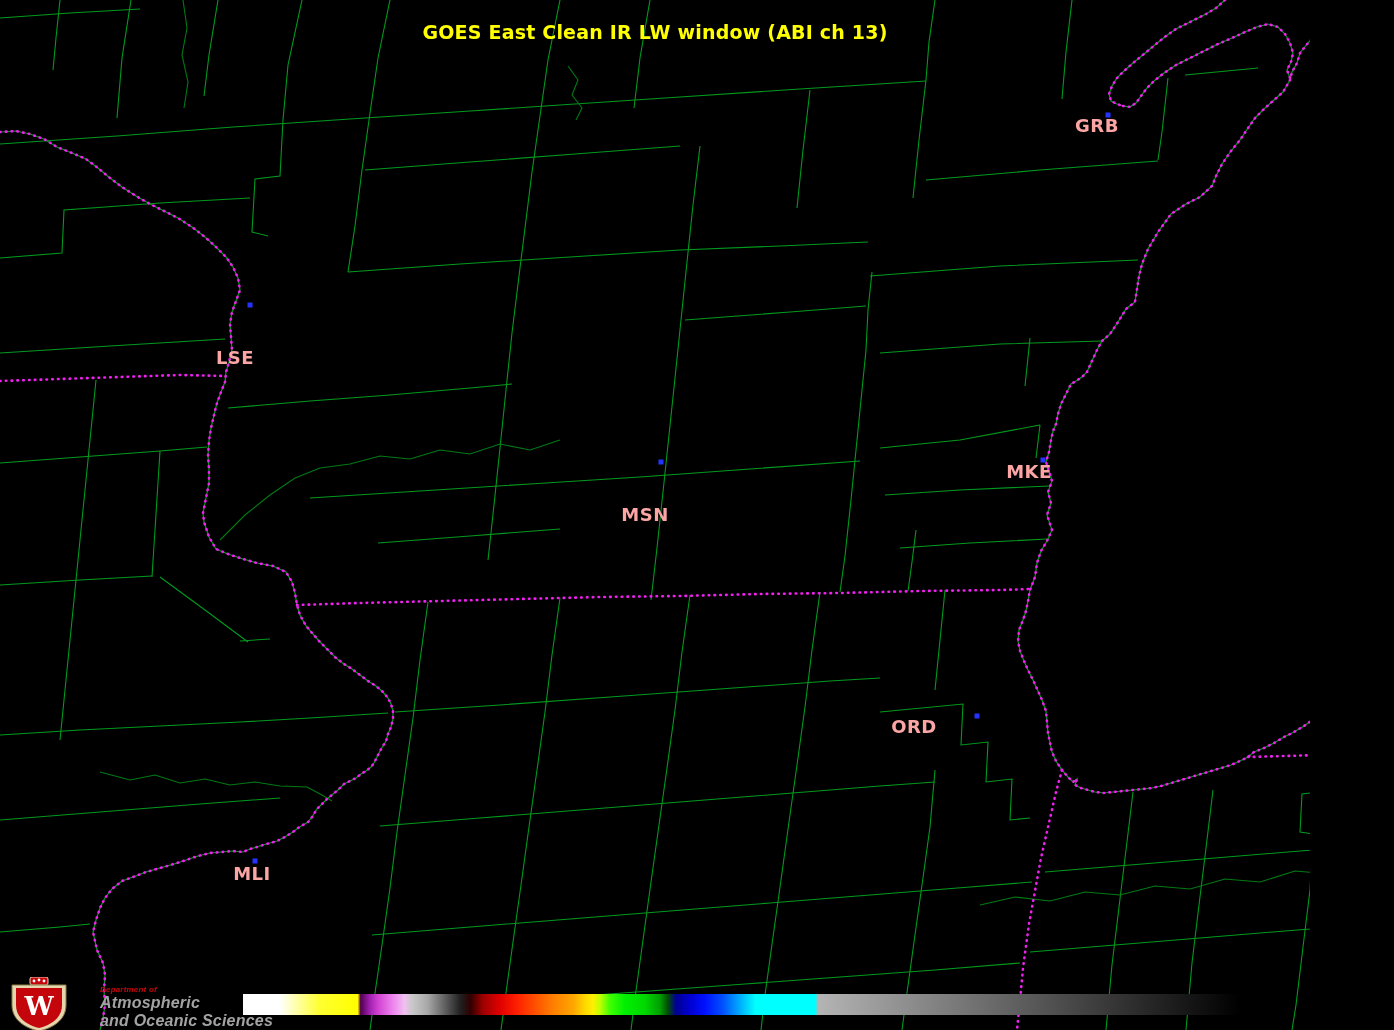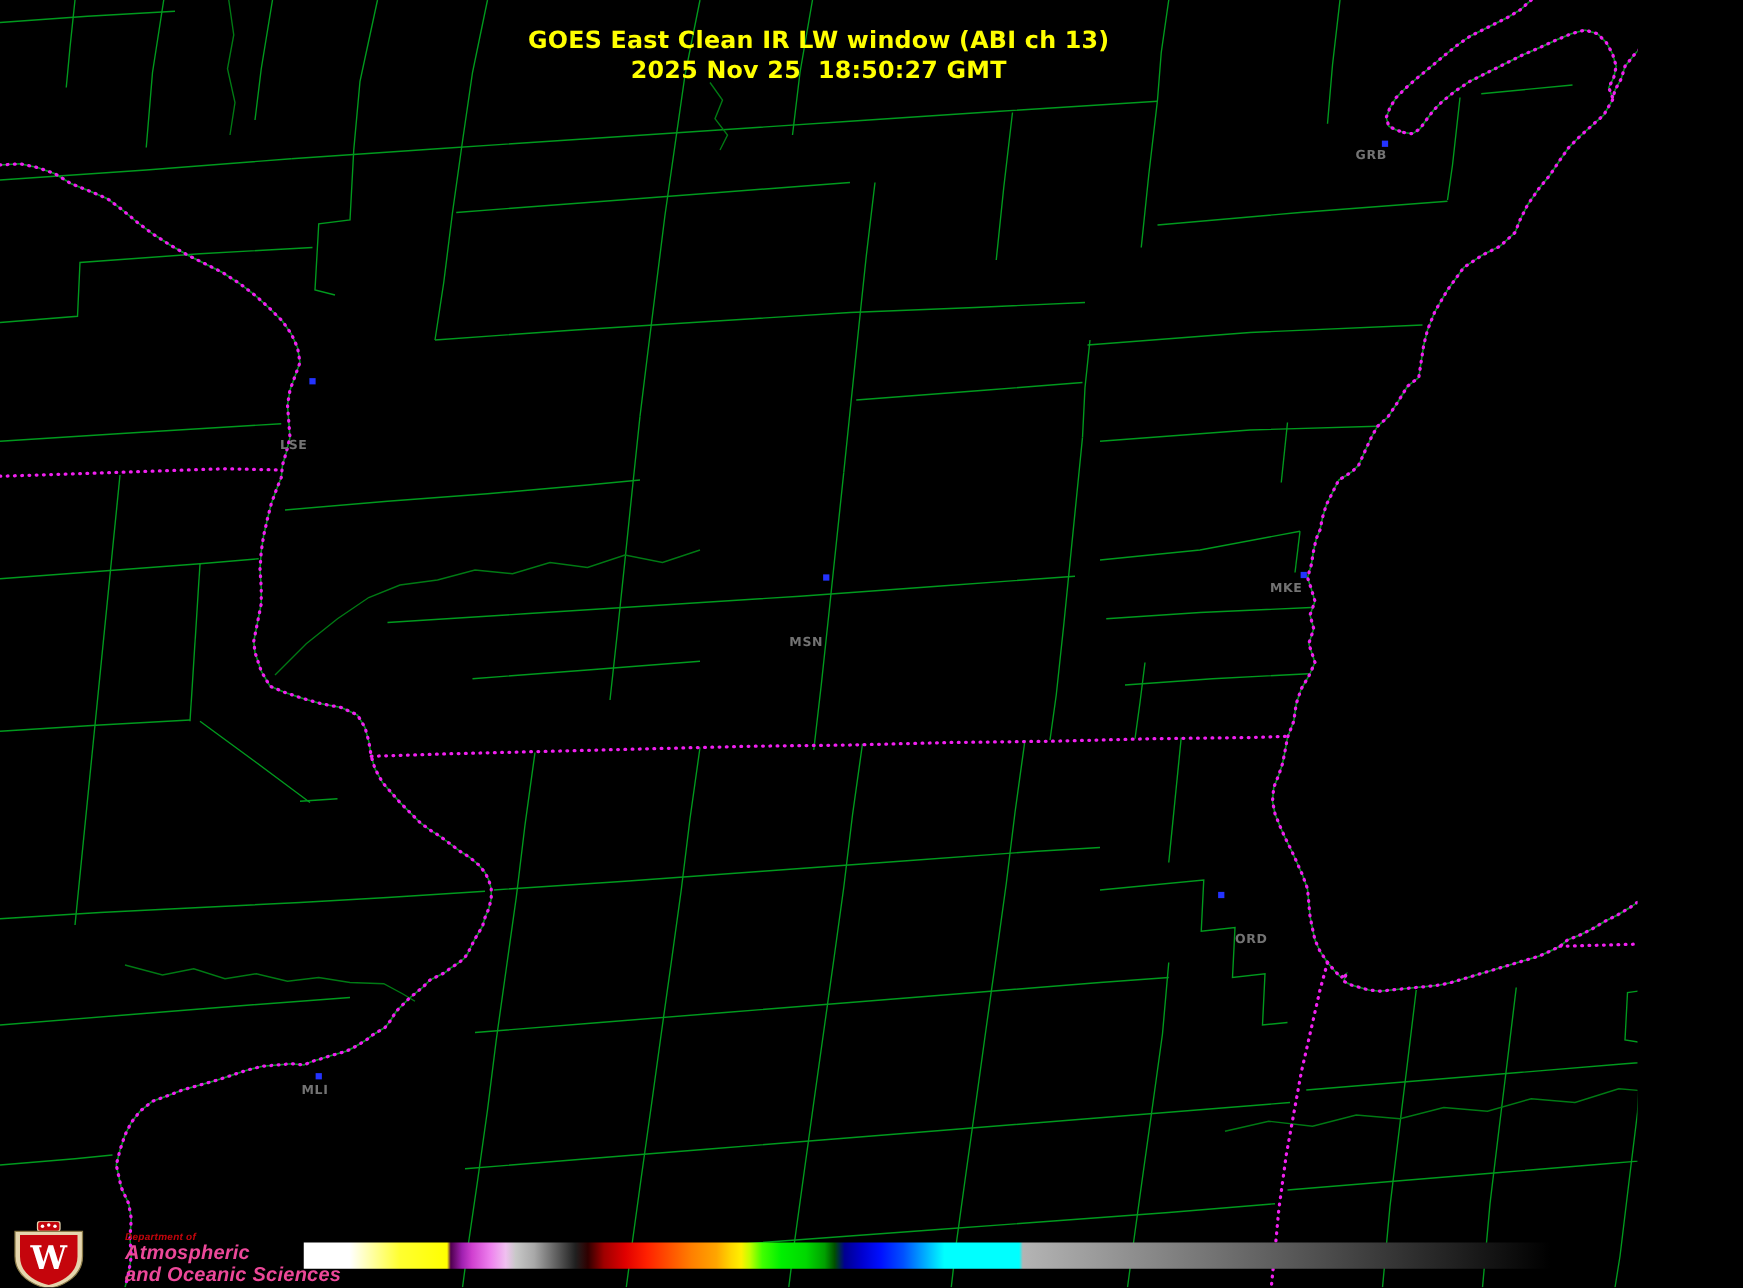--- a/index.html
+++ b/index.html
@@ -9,28 +9,28 @@
   }
   #map-svg{position:absolute;left:0;top:0;width:1394px;height:1030px;}
   .title-line{
     position:absolute;left:50%;transform:translateX(-50%);
     color:#ffff00;font-weight:bold;font-size:19px;white-space:pre;letter-spacing:.2px;
   }
   #title-line1{top:21px;}
   #title-line2{top:45px;}
   .station-label{
     position:absolute;transform:translate(-50%,-50%);
-    color:#737373;font-size:10px;font-weight:bold;letter-spacing:.5px;white-space:nowrap;
+    color:#fca5a5;font-size:18px;font-weight:bold;letter-spacing:.5px;white-space:nowrap;
   }
   #colorbar{position:absolute;}
   #logo{position:absolute;left:8px;top:977px;display:flex;align-items:flex-start;}
   #crest{width:62px;height:56px;flex:0 0 auto;}
   #logo-text{margin-left:30px;padding-top:8px;font-family:"Liberation Sans",sans-serif;font-style:italic;}
   #logo-dept{color:#c5050c;font-size:8px;font-weight:bold;letter-spacing:.2px;}
-  .logo-big{color:#ec4899;font-size:16px;font-weight:bold;line-height:18px;letter-spacing:.2px;}
+  .logo-big{color:#a3a3a3;font-size:16px;font-weight:bold;line-height:18px;letter-spacing:.2px;}
 </style>
 </head>
 <body>
 
 <div id="stage">
   <svg id="map-svg" viewBox="0 0 1394 1030" xmlns="http://www.w3.org/2000/svg">
       <polyline points="0,18 70,13 140,9" fill="none" stroke="#009a1e" stroke-width="1.1"></polyline>
       <polyline points="60,0 56,38 53,70" fill="none" stroke="#009a1e" stroke-width="1.1"></polyline>
       <polyline points="131,0 122,58 117,118" fill="none" stroke="#009a1e" stroke-width="1.1"></polyline>
       <polyline points="0,144 117,136 233,127" fill="none" stroke="#009a1e" stroke-width="1.1"></polyline>
@@ -114,21 +114,20 @@
       <polyline points="1394,32 1380,35 1368,39 1356,45 1346,53 1338,62 1332,70" fill="none" stroke="#f020f0" stroke-width="2.6" stroke-dasharray="0.6 5.2" stroke-linecap="round"></polyline>
       <rect x="1105.5" y="112.5" width="5" height="5" fill="#2433ff"></rect>
       <rect x="247.5" y="302.5" width="5" height="5" fill="#2433ff"></rect>
       <rect x="658.5" y="459.5" width="5" height="5" fill="#2433ff"></rect>
       <rect x="1040.5" y="457.5" width="5" height="5" fill="#2433ff"></rect>
       <rect x="974.5" y="713.5" width="5" height="5" fill="#2433ff"></rect>
       <rect x="252.5" y="858.5" width="5" height="5" fill="#2433ff"></rect>
     </svg>
 
   <div class="title-line" id="title-line1" style="color: rgb(255, 255, 0);">GOES East Clean IR LW window (ABI ch 13)</div>
-  <div class="title-line" id="title-line2" style="color: rgb(255, 255, 0);">2025 Nov 25  18:50:27 GMT</div>
 
   <div id="colorbar" style="left: 243px; top: 994px; width: 997px; height: 21px; background: linear-gradient(to right, rgb(255, 255, 255) 0%, rgb(255, 255, 255) 3.7%, rgb(255, 255, 48) 7.7%, rgb(255, 255, 0) 11.5%, rgb(80, 0, 80) 11.8%, rgb(160, 32, 176) 12.7%, rgb(208, 64, 208) 13.5%, rgb(238, 130, 238) 15%, rgb(240, 192, 240) 16.2%, rgb(200, 200, 200) 17%, rgb(168, 168, 168) 18.5%, rgb(32, 32, 32) 21.8%, rgb(48, 0, 0) 22.8%, rgb(160, 0, 0) 24.1%, rgb(224, 0, 0) 25.8%, rgb(255, 32, 0) 27.5%, rgb(255, 80, 0) 29.3%, rgb(255, 127, 0) 31.1%, rgb(255, 165, 0) 33.1%, rgb(255, 215, 0) 34.3%, rgb(255, 240, 0) 35.1%, rgb(192, 255, 0) 35.8%, rgb(64, 255, 0) 36.8%, rgb(0, 240, 0) 38.3%, rgb(0, 216, 0) 40.3%, rgb(0, 160, 0) 41.8%, rgb(0, 80, 0) 42.6%, rgb(0, 0, 144) 43.4%, rgb(0, 0, 208) 44.8%, rgb(0, 16, 255) 46.3%, rgb(0, 80, 255) 48.1%, rgb(0, 144, 255) 49.3%, rgb(0, 192, 255) 50.2%, rgb(0, 255, 255) 51.4%, rgb(0, 255, 255) 57.4%, rgb(180, 180, 180) 57.7%, rgb(0, 0, 0) 100%);"></div>
 
   <div id="logo">
     <svg id="crest" viewBox="0 0 62 56">
       <rect x="22" y="0" width="18" height="8" rx="2" fill="#c5050c" stroke="#e5d6ae" stroke-width="1"></rect>
       <circle cx="26" cy="4" r="1.4" fill="#fff"></circle>
       <circle cx="31" cy="3" r="1.4" fill="#fff"></circle>
       <circle cx="36" cy="4" r="1.4" fill="#fff"></circle>
       <path d="M4,8 h54 v20 c0,15 -13,23 -27,26 c-14,-3 -27,-11 -27,-26 z" fill="#e5d6ae" stroke="#8a7a48" stroke-width="1"></path>
@@ -138,15 +137,15 @@
     <div id="logo-text">
       <div id="logo-dept">Department of</div>
       <div class="logo-big">Atmospheric</div>
       <div class="logo-big">and Oceanic Sciences</div>
     </div>
   </div>
 <div class="station-label" style="left: 1097px; top: 125px;">GRB</div>
     <div class="station-label" style="left: 235px; top: 313px; margin-top: 44px;">LSE</div>
     <div class="station-label" style="left: 645px; top: 472px; margin-top: 42px;">MSN</div>
     <div class="station-label" style="left: 1029px; top: 471px;">MKE</div>
-    <div class="station-label" style="left: 1001px; top: 726px; margin-top: 26px;">ORD</div>
+    <div class="station-label" style="left: 914px; top: 726px;">ORD</div>
     <div class="station-label" style="left: 252px; top: 873px;">MLI</div>
   </div>
 
 </body></html>

